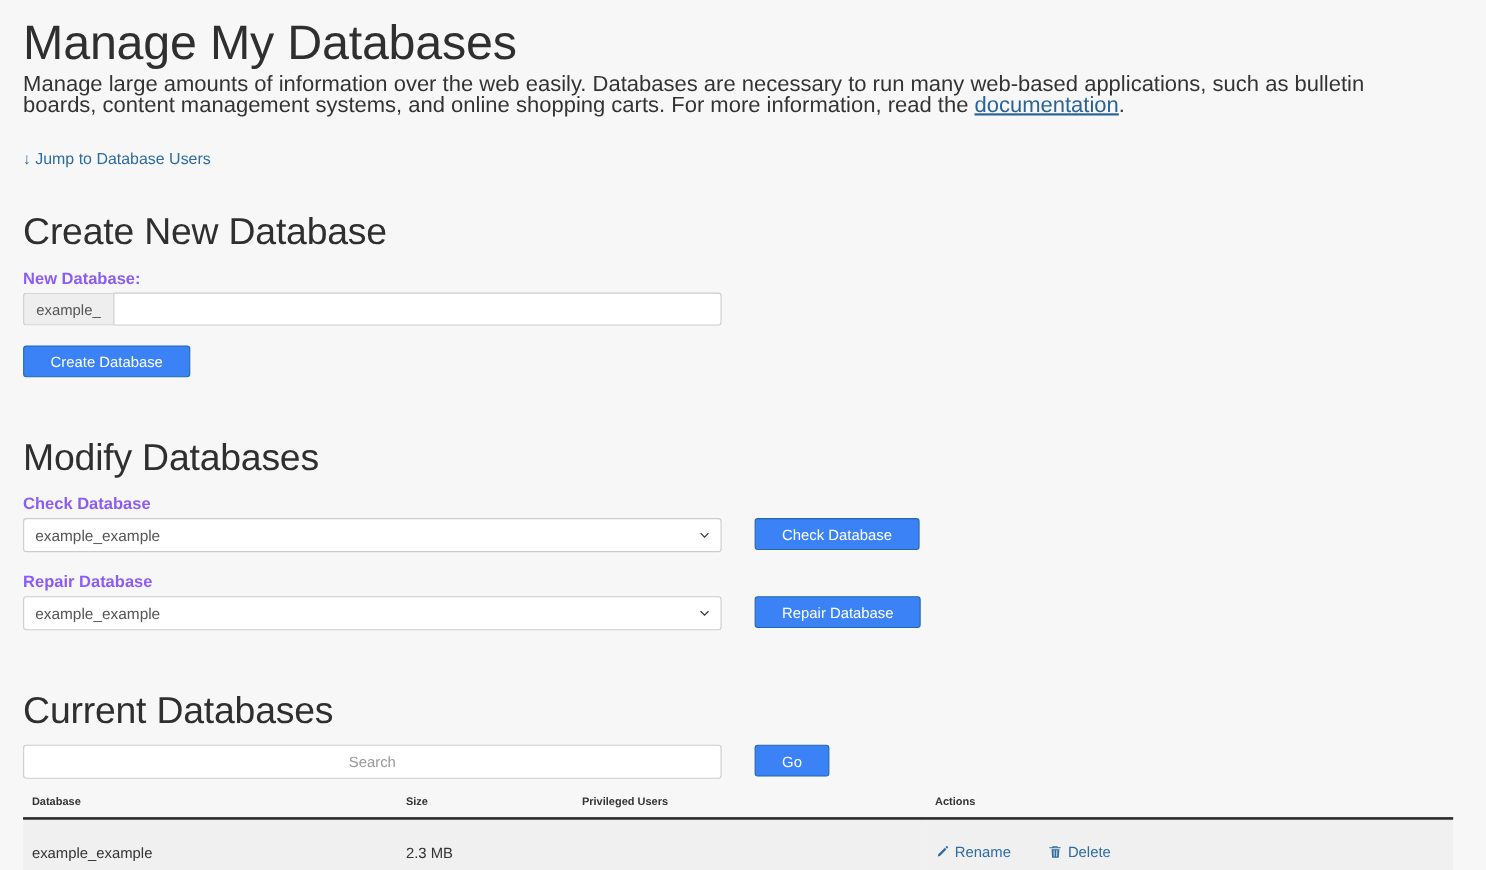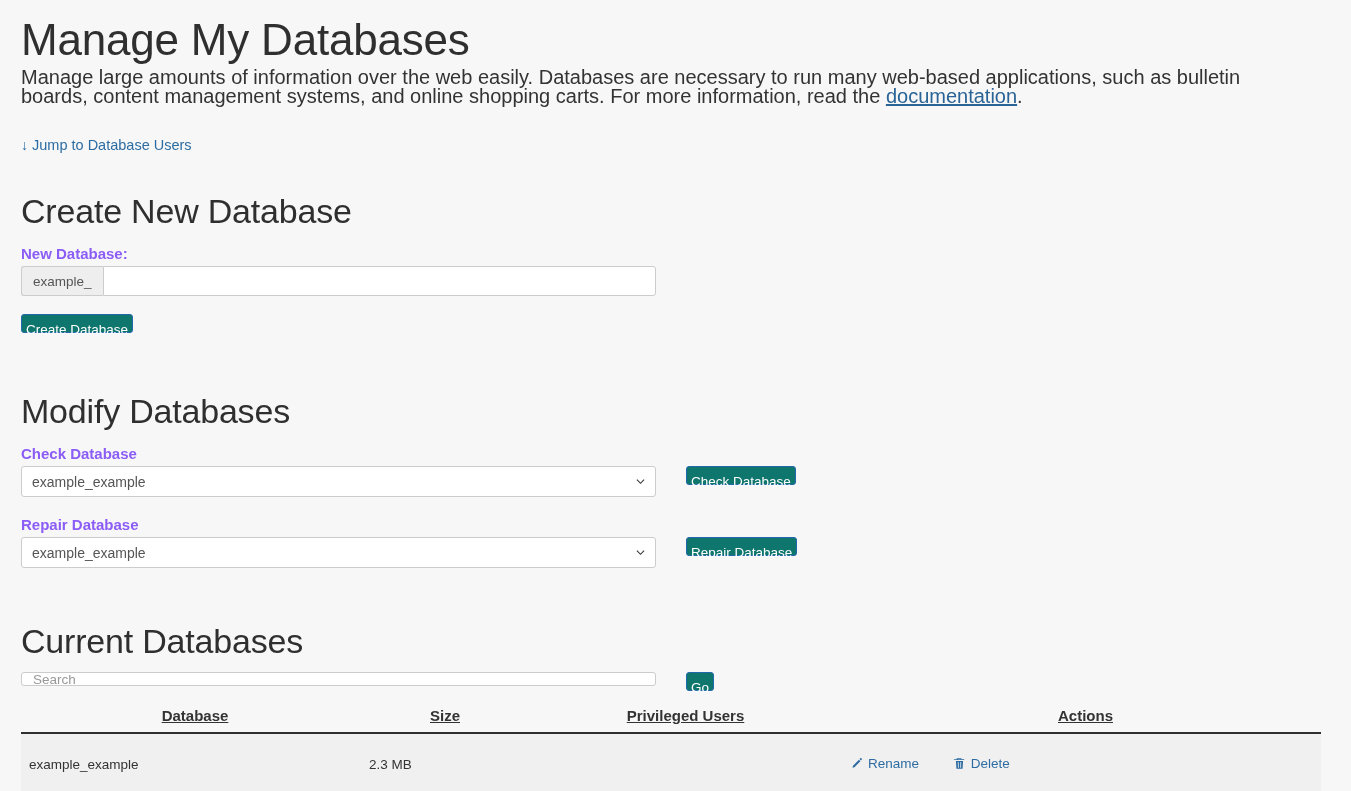--- a/index.html
+++ b/index.html
@@ -98,28 +98,28 @@
     font-size: 13.5px;
     color: #555555;
     padding: 0 10px;
     box-sizing: border-box;
     height: 30px;
     outline: none;
     font-family: "Liberation Sans", sans-serif;
   }
 
   .btn-primary {
-    background: #0f766e;
+    background: #3b82f6;
     border: 1px solid #2269ab;
     border-radius: 3px;
     color: #ffffff;
     font-size: 13.5px;
     font-family: "Liberation Sans", sans-serif;
-    padding: 0 4px;
-    height: 19px;
+    padding: 0 24px;
+    height: 29px;
     line-height: 29px;
     cursor: pointer;
     box-sizing: border-box;
     display: inline-block;
     text-align: center;
   }
 
   .select-row {
     display: flex;
     align-items: flex-start;
@@ -157,47 +157,47 @@
   .chevron svg { display: block; }
 
   .search-row {
     display: flex;
     align-items: flex-start;
     gap: 30px;
     margin-top: 10px;
   }
   .search-input {
     width: 635px;
-    height: 14px;
+    height: 31px;
     border: 1px solid #cccccc;
     border-radius: 3px;
     background: #ffffff;
     font-size: 13.5px;
     color: #555555;
     padding: 0 11px;
     box-sizing: border-box;
     outline: none;
     font-family: "Liberation Sans", sans-serif;
+    text-align: center;
   }
   .search-input::placeholder { color: #999999; }
 
   table.db-table {
     width: 1300px;
     border-collapse: collapse;
     margin-top: 16px;
     table-layout: fixed;
   }
   table.db-table th {
-    text-align: center;
-    font-size: 15px;
+    text-align: left;
+    font-size: 10px;
     font-weight: bold;
     color: #333333;
     padding: 0 0 8px 8px;
     border-bottom: 2px solid #2f2f2f;
-    text-decoration: underline;
   }
   table.db-table td {
     font-size: 13.5px;
     color: #333333;
     padding: 16px 0 16px 8px;
     background: #f0f0f0;
     height: 28px;
   }
   .col-db { width: 332px; }
   .col-size { width: 152px; }

